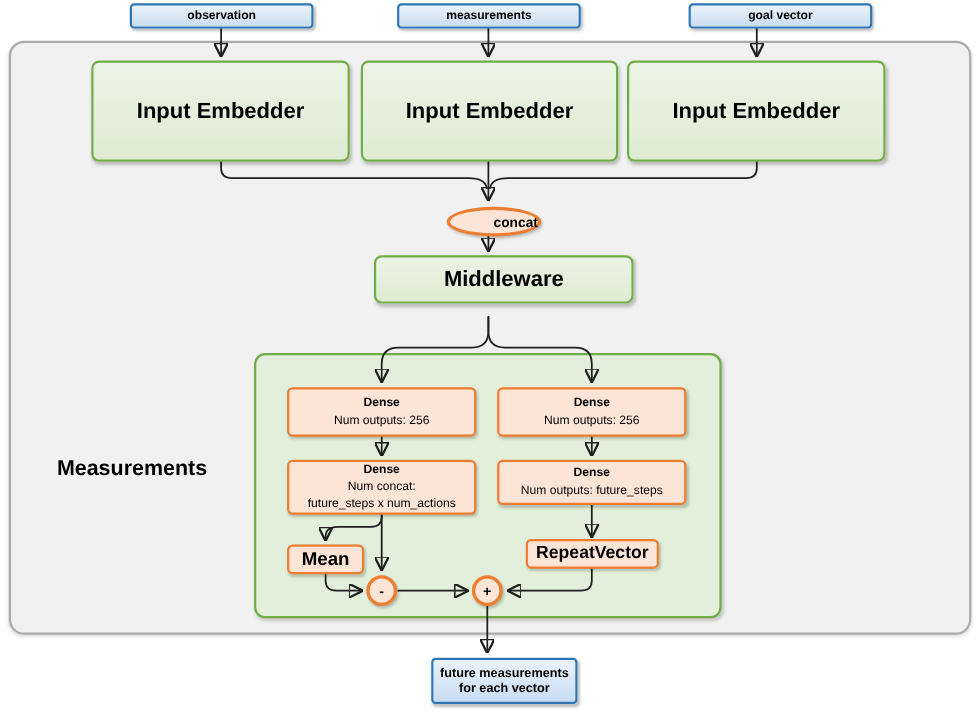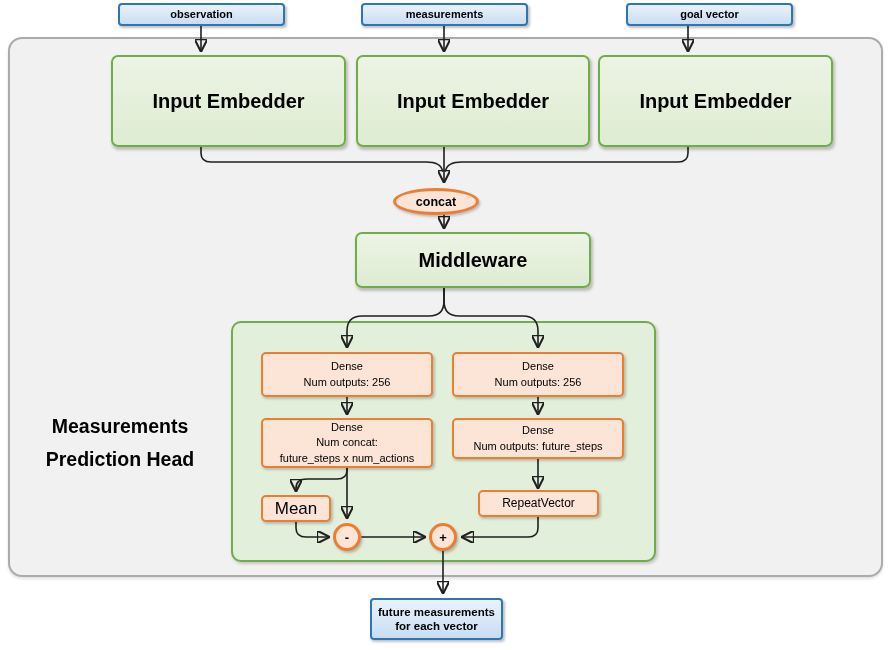--- a/index.html
+++ b/index.html
@@ -17,31 +17,31 @@
               box-shadow:1.5px 2px 3px rgba(0,0,0,0.18);}
 
   
   .blue-box{border:2px solid #2E75B6;border-radius:4px;
             background:linear-gradient(#EAF2FB,#C9DDF2);
             font-weight:bold;font-size:11px;line-height:1.25;
             box-shadow:1.5px 2px 2.5px rgba(0,0,0,0.25);z-index:3;}
   .green-box{border:2.5px solid #70AD47;border-radius:7px;
             background:linear-gradient(#ECF4E5,#DEECD2);
             font-weight:bold;font-size:20px;
-            box-shadow:1.5px 2.5px 3px rgba(0,0,0,0.22);z-index:3;margin-left:28px;}
+            box-shadow:1.5px 2.5px 3px rgba(0,0,0,0.22);z-index:3;}
   .orange-box{border:2.5px solid #ED7D31;border-radius:5px;background:#FCE4D6;
             font-size:11px;line-height:1.4;
             box-shadow:1.5px 2px 2.5px rgba(0,0,0,0.2);z-index:3;}
   .orange-ellipse{border:3px solid #ED7D31;border-radius:50%;background:#FCE4D6;
             font-weight:bold;font-size:12.5px;
             box-shadow:1.5px 2px 2.5px rgba(0,0,0,0.22);z-index:3;}
   .op-circle{border:3px solid #ED7D31;border-radius:50%;background:#FCE4D6;
             font-weight:bold;font-size:13px;
             box-shadow:1.5px 2px 2.5px rgba(0,0,0,0.22);z-index:3;}
-  .bold{font-weight:normal;}
+  .bold{font-weight:bold;}
   .head-title{left:15px;top:410px;width:210px;text-align:center;
             font-weight:bold;font-size:19.5px;line-height:33px;z-index:2;}
 
   
   svg.wires{position:absolute;left:0;top:0;z-index:2;pointer-events:none;}
   svg.wires path{fill:none;stroke:#1F1F1F;stroke-width:1.6;stroke-linecap:round;}
 </style>
 </head>
 <body>
 
@@ -94,31 +94,30 @@
 <div class="abs flexc green-box" style="left:83px;top:55px;width:235px;height:92px;">
   <span>Input Embedder</span>
 </div>
 <div class="abs flexc green-box" style="left:328px;top:55px;width:234px;height:92px;">
   <span>Input Embedder</span>
 </div>
 <div class="abs flexc green-box" style="left:570px;top:55px;width:235px;height:92px;">
   <span>Input Embedder</span>
 </div>
 
-<div class="abs flexc orange-ellipse" style="left:393px;top:188px;width:86px;height:27px;">
+<div class="abs flexc orange-ellipse" style="left:406px;top:188px;width:86px;height:27px;justify-content:flex-end;">
   <span>concat</span>
 </div>
 
-<div class="abs flexc green-box" style="left:327px;top:232px;width:236px;height:56px;">
+<div class="abs flexc green-box" style="left:340px;top:232px;width:236px;height:44px;">
   <span>Middleware</span>
 </div>
 
 <div class="abs head-title">
   <div>Measurements</div>
-  <div>Prediction Head</div>
 </div>
 
 <div class="abs flexc orange-box" style="left:261px;top:352px;width:172px;height:45px;">
   <div>
     <div class="bold">Dense</div>
     <div>Num outputs: 256</div>
   </div>
 </div>
 <div class="abs flexc orange-box" style="left:452px;top:352px;width:172px;height:45px;">
   <div>
@@ -137,29 +136,29 @@
 <div class="abs flexc orange-box" style="left:452px;top:418px;width:172px;height:41px;">
   <div>
     <div class="bold">Dense</div>
     <div>Num outputs: future_steps</div>
   </div>
 </div>
 
 <div class="abs flexc orange-box bold" style="left:261px;top:495px;width:70px;height:27px;font-size:17px;">
   <span>Mean</span>
 </div>
-<div class="abs flexc orange-box bold" style="left:478px;top:490px;width:121px;height:27px;font-size:12px;">
+<div class="abs flexc orange-box bold" style="left:478px;top:490px;width:121px;height:27px;font-size:16px;">
   <span>RepeatVector</span>
 </div>
 
 <div class="abs flexc op-circle" style="left:333px;top:523px;width:28px;height:28px;">
   <span>-</span>
 </div>
 <div class="abs flexc op-circle" style="left:429px;top:523px;width:28px;height:28px;">
   <span>+</span>
 </div>
 
-<div class="abs flexc blue-box" style="left:370px;top:598px;width:133px;height:42px;font-size:11.5px;">
+<div class="abs flexc blue-box" style="left:392px;top:598px;width:133px;height:42px;font-size:11.5px;">
   <div>
     <div>future measurements</div>
     <div>for each vector</div>
   </div>
 </div>
 
 </body></html>

